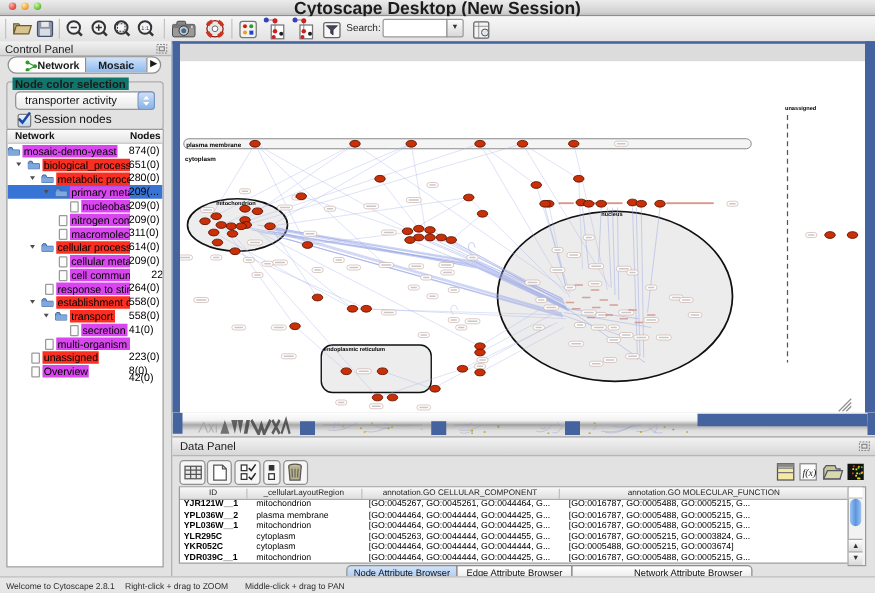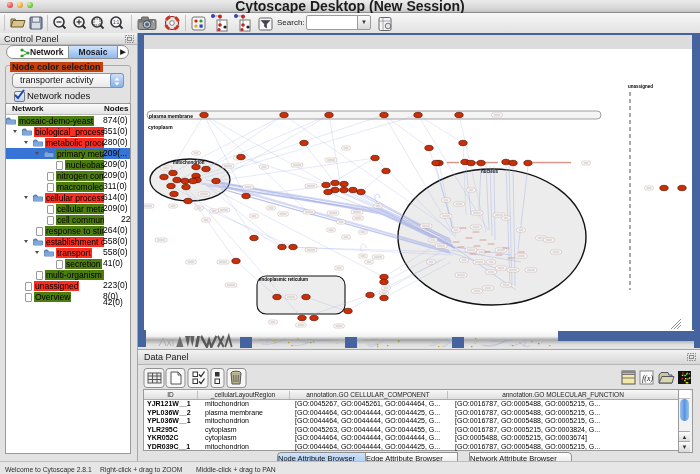--- a/index.html
+++ b/index.html
@@ -22,37 +22,37 @@
   #searcharw{left:357px;top:2px;width:12px;height:13px;background:linear-gradient(#fdfdfd,#d8d8d8);
     border:1px solid #9a9a9a;border-radius:0 2px 2px 0;font-size:6px;text-align:center;line-height:13px;color:#333;}
   #cpanel{left:0;top:33px;width:137px;height:428px;background:#e2e2e2;border-right:1px solid #a5a5a5;}
   #cphead{left:0;top:0;width:137px;height:11px;background:linear-gradient(#f2f2f2,#d7d7d7);
     border-bottom:1px solid #b5b5b5;}
   #cphead span{font-size:9px;color:#1a1a1a;position:absolute;left:4px;top:1px;}
   #cptabs{left:6px;top:12px;width:121px;height:12px;background:#fdfdfd;border:1px solid #8f8f8f;
     border-radius:8px;overflow:hidden;}
   .seg{position:absolute;top:0;height:12px;font-size:8.5px;font-weight:bold;color:#1a1a1a;text-align:center;}
   #groupbox{left:5px;top:32px;width:124px;height:37px;border:1px solid #adadad;border-radius:3px;}
-  #grouplbl{left:10px;top:29px;font-size:9px;font-weight:bold;color:#1a1a1a;background:#c2410c;padding:0 2px;}
+  #grouplbl{left:10px;top:29px;font-size:9px;font-weight:bold;color:#1a1a1a;background:#0f766e;padding:0 2px;}
   #combo{left:12px;top:40px;width:110px;height:13px;background:linear-gradient(#ffffff,#e9e9e9);
     border:1px solid #959595;border-radius:4px;font-size:9px;color:#111;line-height:13px;text-indent:7px;}
   #combobtn{left:110px;top:40px;width:12px;height:13px;border:1px solid #7395c4;border-radius:3px;
     background:linear-gradient(#cfe0f7,#88b2e8);}
   #checkbox{left:14px;top:58px;width:9px;height:9px;background:linear-gradient(#eaf2fc,#bcd6f5);
     border:1px solid #7b7b7b;border-radius:2px;}
   #chklbl{left:27px;top:57px;font-size:9.5px;color:#111;}
   #treebox{left:5px;top:70px;width:124px;height:349px;background:#ffffff;border:1px solid #9a9a9a;overflow:hidden;}
   #treehead{position:absolute;left:0;top:0;width:100%;height:10px;
     background:linear-gradient(#fbfbfb,#e4e4e4);border-bottom:1px solid #bdbdbd;}
   #treehead .h1{position:absolute;left:6px;top:0px;font-size:8px;font-weight:bold;color:#111;}
   #treehead .h2{position:absolute;left:98px;top:0px;font-size:8px;font-weight:bold;color:#111;}
   .trow{position:absolute;left:0;width:100%;height:11px;font-size:8.5px;white-space:nowrap;}
   .trow .lbl{position:absolute;top:0.5px;height:10px;line-height:10.5px;color:#000;padding:0 1px;}
   .trow .cnt{position:absolute;left:97px;top:0;line-height:11px;color:#000;}
-  .grn{background:#4d7c0f;}
+  .grn{background:#d946ef;}
   .red{background:#fb2f21;}
   .arw{position:absolute;top:3.5px;width:0;height:0;border-left:2.8px solid transparent;
        border-right:2.8px solid transparent;border-top:3.8px solid #4d4d4d;}
   .file{position:absolute;top:1.5px;width:5px;height:7px;background:#fcfcfc;border:0.6px solid #9a9a9a;border-radius:1px;}
   #statusbar{left:0;top:461px;width:700px;height:13px;background:#e6e6e6;border-top:1px solid #bdbdbd;}
   #statusbar span{position:absolute;top:4px;font-size:6.8px;color:#2d2d2d;}
   #mdi{left:138px;top:33px;width:562px;height:315px;background:#dcdcdc;}
   #netwin{left:0px;top:0px;width:548px;height:295px;border-left:6px solid #44639f;
      border-right:8px solid #44639f;border-top:2px solid #44639f;}
   #nettitle{position:absolute;left:0;top:0;width:548px;height:13px;
@@ -65,21 +65,21 @@
   #dtable{position:absolute;left:5px;top:41px;width:535px;height:60px;background:#fff;border:1px solid #9a9a9a;}
   #dthead{position:absolute;left:0;top:0;width:100%;height:9px;
     background:linear-gradient(#f8f8f8,#dfdfdf);border-bottom:1px solid #aaa;}
   .dth{position:absolute;top:1px;font-size:6.5px;color:#222;text-align:center;border-right:1px solid #c0c0c0;height:8px;overflow:hidden;white-space:nowrap;}
   .drow{position:absolute;left:0;width:100%;height:8.5px;font-size:7px;color:#000;white-space:nowrap;}
   .dcell{position:absolute;top:0;line-height:8.5px;overflow:hidden;}
   #dscroll{position:absolute;left:540px;top:41px;width:13px;height:62px;background:#f2f2f2;border:1px solid #9a9a9a;}
   #dthumb{position:absolute;left:1px;top:9px;width:9px;height:22px;border-radius:5px;
     background:linear-gradient(90deg,#9cc2ee,#5a96e0 50%,#9cc2ee);}
   .tab{position:absolute;top:0;height:11px;border:1px solid #8f8f8f;background:linear-gradient(#ffffff,#e8e8e8);
-    font-size:7.5px;color:#111;text-align:left;line-height:11px;}
+    font-size:7.5px;color:#111;text-align:center;line-height:11px;}
 </style>
 </head>
 <body>
 <div class="abs" id="titlebar">
   <div class="light" style="left:7px;background:radial-gradient(circle at 35% 30%,#ffb3ad,#e5544d 60%,#b03a34);"></div>
   <div class="light" style="left:17px;background:radial-gradient(circle at 35% 30%,#ffe9b0,#f0a73b 60%,#c07f1f);"></div>
   <div class="light" style="left:27px;background:radial-gradient(circle at 35% 30%,#d2f5b0,#6fc53f 60%,#4c9427);"></div>
   <div class="title">Cytoscape Desktop (New Session)</div>
 </div>
 <div class="abs" id="toolbar">
@@ -171,21 +171,21 @@
   <div class="abs" id="combobtn">
     <svg width="12" height="13">
         <path d="M6 2.5 L8.5 5.5 L3.5 5.5 Z" fill="#fff"></path>
         <path d="M6 10.5 L8.5 7.5 L3.5 7.5 Z" fill="#fff"></path>
       </svg>
   </div>
   <div class="abs" id="checkbox"></div>
   <svg class="abs" style="left:13px;top:56px" width="14" height="12">
       <path d="M2 6 L5 9 L11 1" stroke="#1d47a8" stroke-width="2" fill="none"></path>
     </svg>
-  <div class="abs" id="chklbl">Network nodes</div>
+  <div class="abs" id="chklbl">Session nodes</div>
   <div class="abs" id="treebox">
     <div id="treehead">
         <span class="h1">Network</span>
         <span class="h2">Nodes</span>
       </div>
 <div class="trow" style="top:11px;">
         <svg class="abs" style="left:0px;top:2px" width="10" height="8">
           <path d="M0.5 2 L0.5 7 L9.5 7 L9.5 3 L4.5 3 L3.6 1 L1.4 1 Z" fill="#6f9bd1" stroke="#3c64a0" stroke-width="0.8"></path>
           <rect x="0.5" y="3.2" width="9" height="3.8" fill="#7fa9dc"></rect>
         </svg>
@@ -807,19 +807,19 @@
       </div>
   </div>
   <div id="dscroll">
       <div style="position:absolute;left:0;top:0;width:11px;height:8px;background:#fff;border-bottom:1px solid #c0c0c0;"></div>
       <div id="dthumb"></div>
       <div style="position:absolute;left:0;bottom:10px;width:11px;height:10px;background:linear-gradient(#fdfdfd,#d8d8d8);border-top:1px solid #aaa;font-size:6px;text-align:center;line-height:10px;color:#333;">▲</div>
       <div style="position:absolute;left:0;bottom:0;width:11px;height:10px;background:linear-gradient(#fdfdfd,#d8d8d8);border-top:1px solid #aaa;font-size:6px;text-align:center;line-height:10px;color:#333;">▼</div>
     </div>
 <div class="tab" style="left:139px;top:104px;width:87px;background:linear-gradient(#cfe3fa,#a8c8ef);border-radius:4px 0 0 4px;">Node Attribute Browser</div>
     <div class="tab" style="left:227px;top:104px;width:91px;">Edge Attribute Browser</div>
-    <div class="tab" style="left:331px;top:104px;width:101px;border-radius:0 4px 4px 0;">Network Attribute Browser</div>
+    <div class="tab" style="left:319px;top:104px;width:101px;border-radius:0 4px 4px 0;padding-left:42px;">Network Attribute Browser</div>
 </div>
 <div class="abs" id="statusbar">
   <span style="left:5px;">Welcome to Cytoscape 2.8.1</span>
   <span style="left:100px;">Right-click + drag to ZOOM</span>
   <span style="left:196px;">Middle-click + drag to PAN</span>
 </div>
 
 </body></html>

